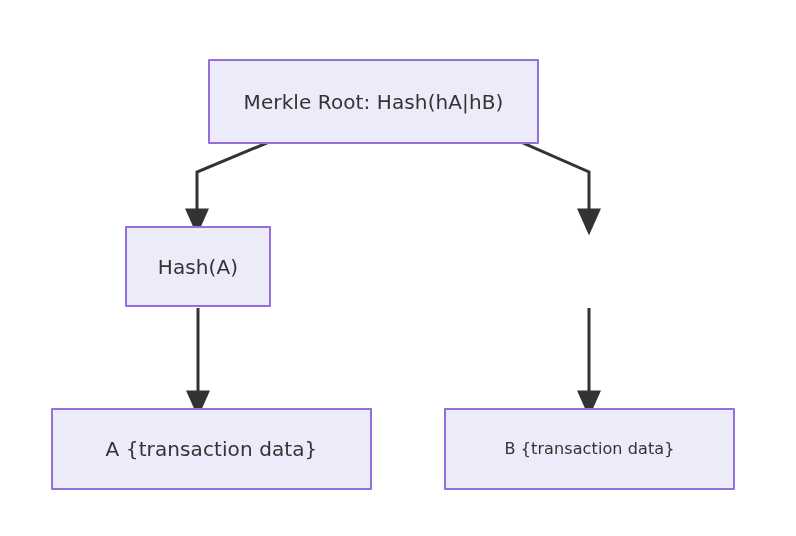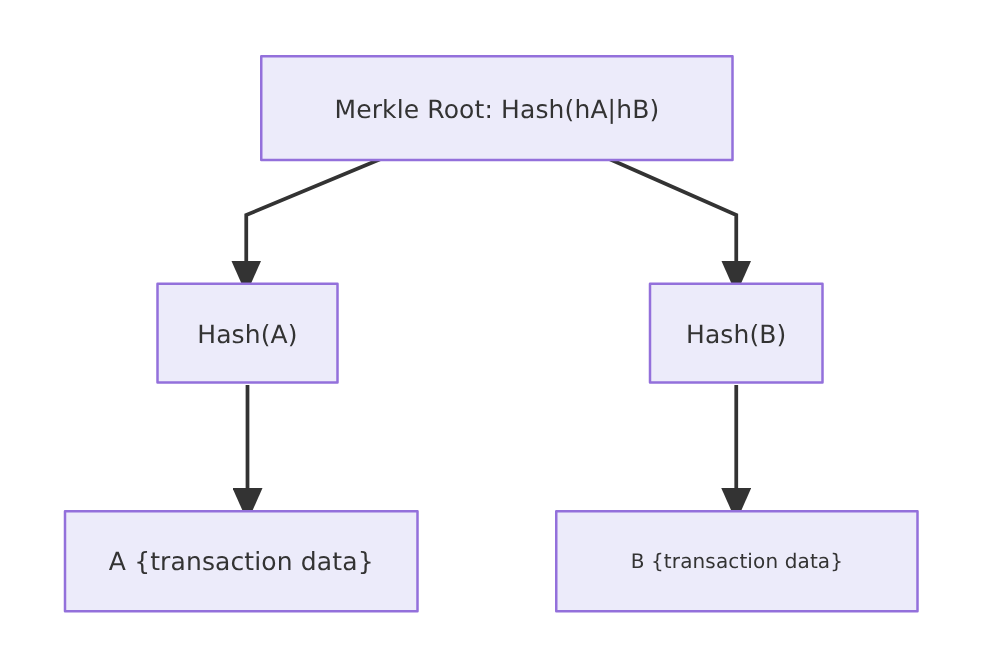--- a/index.html
+++ b/index.html
@@ -42,22 +42,22 @@
     white-space: nowrap;
   }
   .node-label {
     display: block;
     line-height: 1.2;
   }
 
   
   #node-root {
     left: 208px;
-    top: 44px;
-    width: 379px;
+    top: 59px;
+    width: 331px;
     height: 85px;
     font-size: 20px;
   }
   
   #node-hash-a {
     left: 125px;
     top: 226px;
     width: 146px;
     height: 81px;
     font-size: 20px;
@@ -66,21 +66,21 @@
     left: 519px;
     top: 226px;
     width: 140px;
     height: 81px;
     font-size: 20px;
   }
   
   #node-leaf-a {
     left: 51px;
     top: 408px;
-    width: 284px;
+    width: 321px;
     height: 82px;
     font-size: 20px;
   }
   #node-leaf-b {
     left: 444px;
     top: 408px;
     width: 291px;
     height: 82px;
     font-size: 16px;
   }
@@ -107,23 +107,20 @@
   </svg>
 
   <div class="node" id="node-root">
     <span class="node-label">Merkle Root: Hash(hA|hB)</span>
   </div>
 
   <div class="node" id="node-hash-a">
     <span class="node-label">Hash(A)</span>
   </div>
 
-  <div class="node" id="node-hash-b">
-    <span class="node-label">Hash(B)</span>
-  </div>
 
   <div class="node" id="node-leaf-a">
     <span class="node-label">A {transaction data}</span>
   </div>
 
   <div class="node" id="node-leaf-b">
     <span class="node-label">B {transaction data}</span>
   </div>
 
 </div>

